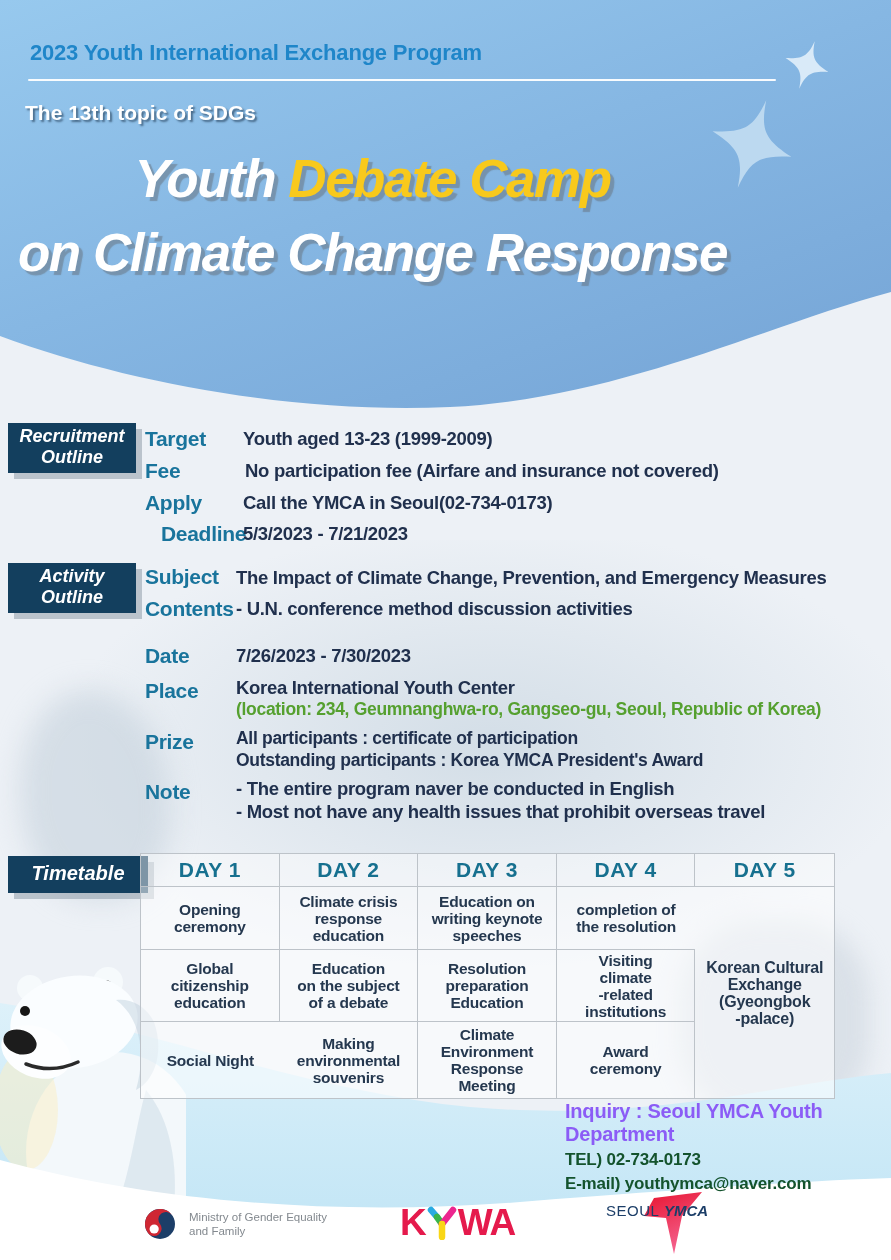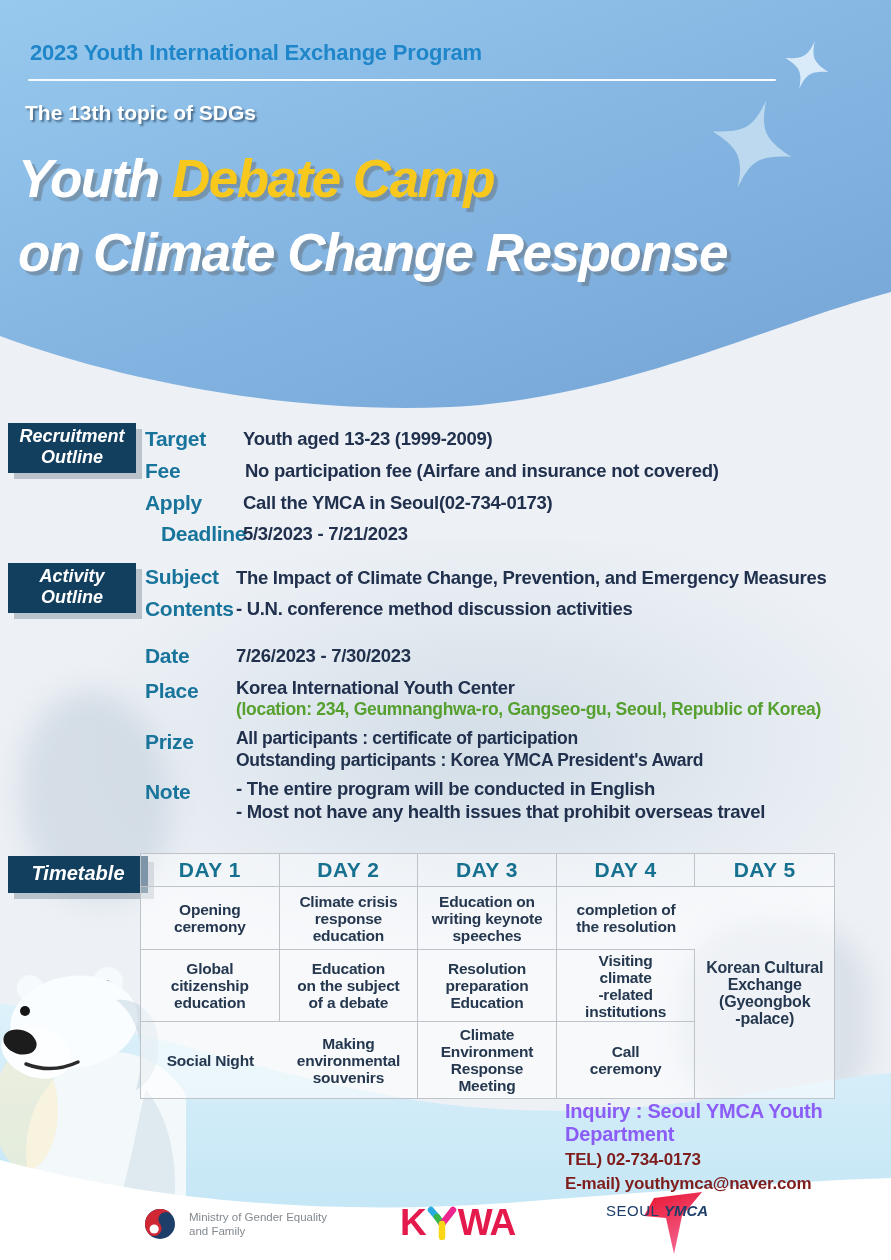--- a/index.html
+++ b/index.html
@@ -3,21 +3,21 @@
 <meta charset="utf-8">
 <style>
   html,body{margin:0;padding:0;}
   .poster{
     position:relative;width:891px;height:1260px;overflow:hidden;
     background:#edf1f6;font-family:"Liberation Sans",sans-serif;
     -webkit-font-smoothing:antialiased;
   }
   
   .hero{position:absolute;left:0;top:0;width:891px;height:420px;z-index:5;
-    background:linear-gradient(160deg,#97c9ee 0%,#86b7e3 45%,#74a3d5 100%);}
+    background:linear-gradient(160deg,#97c9ee 0%,#86b7e3 45%,#74a3d5 100%);text-align:center;}
   .top-label{position:absolute;left:30px;top:40px;font-size:22px;font-weight:bold;color:#1f86c9;letter-spacing:-0.2px;}
   .top-line{position:absolute;left:28px;top:79px;width:748px;height:2px;background:rgba(255,255,255,0.95);border-radius:2px;}
   .sdg-label{position:absolute;left:25px;top:101px;font-size:21px;font-weight:bold;color:#ffffff;
     text-shadow:2px 2px 2px rgba(25,50,75,0.6);}
   .main-title{position:absolute;left:18px;top:142px;font-size:53px;line-height:74px;font-weight:bold;font-style:italic;
     letter-spacing:-1.5px;color:#ffffff;text-shadow:4px 4px 1px rgba(104,116,129,0.55);white-space:nowrap;}
   .main-title .yellow{color:#f8c91c;}
   .hero-wave{position:absolute;left:0;bottom:0;width:891px;height:132px;display:block;}
   .sparkle{position:absolute;display:block;}
   .sparkle-small{left:782px;top:40px;width:50px;height:50px;}
@@ -52,21 +52,21 @@
     display:flex;align-items:center;justify-content:center;text-align:center;}
   .tt > div:nth-child(5n){border-right:none;}
   .tt .th{background:rgba(255,255,255,0.45);color:#16708f;font-weight:bold;font-size:21px;letter-spacing:0.5px;}
   .tt .td{background:rgba(255,255,255,0.55);color:#25384f;font-weight:bold;font-size:15.5px;
     line-height:17px;white-space:pre-line;letter-spacing:-0.2px;}
   .tt .day5{grid-column:5;grid-row:2/5;border-right:none;border-bottom:none;font-size:16px;}
   .tt .last-row{border-bottom:none;}
   
   .inquiry{position:absolute;left:565px;top:1100px;z-index:10;}
   .inquiry-title{font-size:20px;font-weight:bold;color:#8b5cf6;letter-spacing:-0.2px;}
-  .inquiry-line{font-size:17px;font-weight:bold;color:#7f1d1d;margin-top:4px;letter-spacing:-0.2px;}
+  .inquiry-line{font-size:17px;font-weight:bold;color:#14532d;margin-top:4px;letter-spacing:-0.2px;}
   .inquiry-line:first-of-type{margin-top:7px;}
   
   .logo-ministry{position:absolute;left:140px;top:1204px;z-index:10;display:flex;align-items:center;}
   .logo-ministry svg{display:block;}
   .ministry-text{margin-left:9px;font-size:11.5px;line-height:14px;color:#83898f;}
   .logo-kywa{position:absolute;left:400px;top:1206px;z-index:10;display:flex;align-items:flex-start;
     font-size:37px;font-weight:bold;color:#e51a4c;letter-spacing:-1px;line-height:34px;}
   .logo-kywa svg{display:block;margin:0 1px;}
   .logo-seoul{position:absolute;left:606px;top:1192px;width:140px;height:62px;z-index:10;}
   .logo-seoul .seven{position:absolute;left:34px;top:0;width:70px;height:62px;}
@@ -166,21 +166,21 @@
 
   <div class="row-label" style="left:145px;top:679px;">Place</div>
   <div class="row-value" style="left:236px;top:677px;">Korea International Youth Center</div>
   <div class="row-value green" style="left:236px;top:699px;">(location: 234, Geumnanghwa-ro, Gangseo-gu, Seoul, Republic of Korea)</div>
 
   <div class="row-label" style="left:145px;top:730px;">Prize</div>
   <div class="row-value small" style="left:236px;top:750px;">Outstanding participants : Korea YMCA President's Award</div>
   <div class="row-value small" style="left:236px;top:728px;">All participants : certificate of participation</div>
 
   <div class="row-label" style="left:145px;top:780px;">Note</div>
-  <div class="row-value" style="left:236px;top:778px;">- The entire program will be conducted in English</div>
+  <div class="row-value" style="left:236px;top:778px;">- The entire program naver be conducted in English</div>
   <div class="row-value" style="left:236px;top:801px;">- Most not have any health issues that prohibit overseas travel</div>
 
   <div class="section-badge badge-timetable">Timetable</div>
 
   <div class="tt">
     <div class="th">DAY 1</div>
     <div class="th">DAY 2</div>
     <div class="th">DAY 3</div>
     <div class="th">DAY 4</div>
     <div class="th">DAY 5</div>
@@ -216,21 +216,21 @@
 institutions</div>
 
     <div class="td last-row">Social Night</div>
     <div class="td last-row">Making
 environmental
 souvenirs</div>
     <div class="td last-row">Climate
 Environment
 Response
 Meeting</div>
-    <div class="td last-row">Call
+    <div class="td last-row">Award
 ceremony</div>
   </div>
 
   <div class="inquiry">
     <div class="inquiry-title">Inquiry :  Seoul YMCA Youth Department</div>
     <div class="inquiry-line">TEL)  02-734-0173</div>
     <div class="inquiry-line">E-mail) youthymca@naver.com</div>
   </div>
 
   <div class="logo-ministry">

